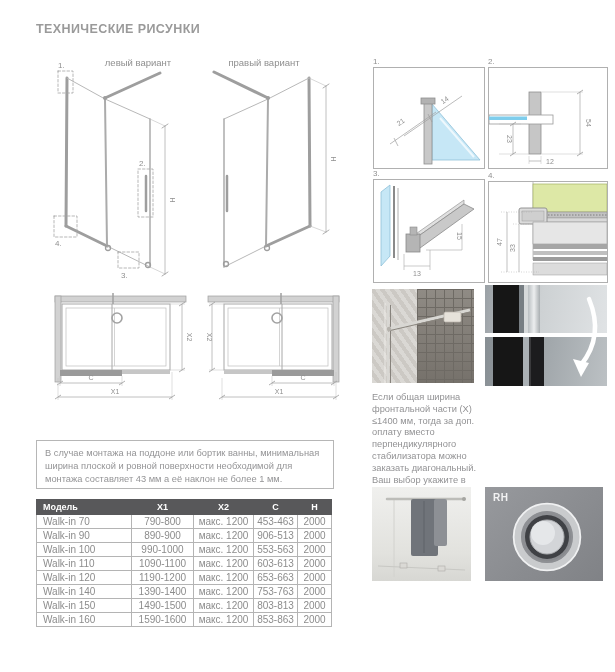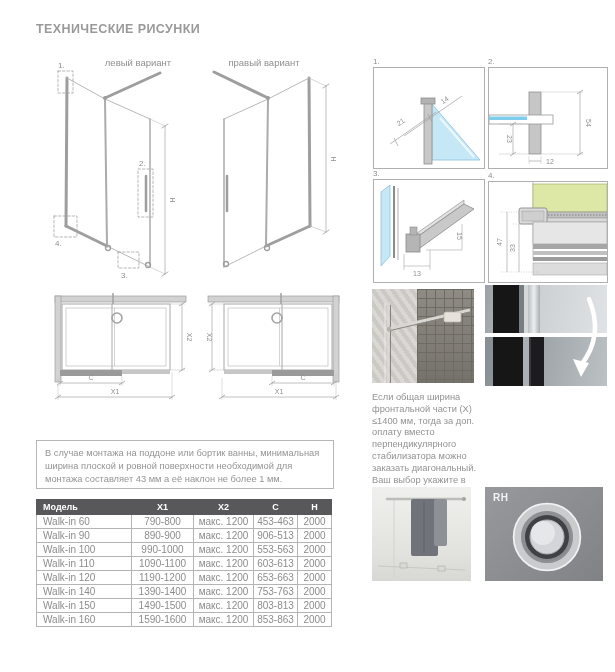--- a/index.html
+++ b/index.html
@@ -173,21 +173,21 @@
         <tr>
           <th class="c0">Модель</th>
           <th>X1</th>
           <th>X2</th>
           <th>C</th>
           <th>H</th>
         </tr>
       </thead>
     <tbody>
         <tr>
-          <td class="c0">Walk-in 60</td>
+          <td class="c0">Walk-in 70</td>
           <td>790-800</td>
           <td>макс. 1200</td>
           <td>453-463</td>
           <td>2000</td>
         </tr>
         <tr>
           <td class="c0">Walk-in 90</td>
           <td>890-900</td>
           <td>макс. 1200</td>
           <td>906-513</td>

